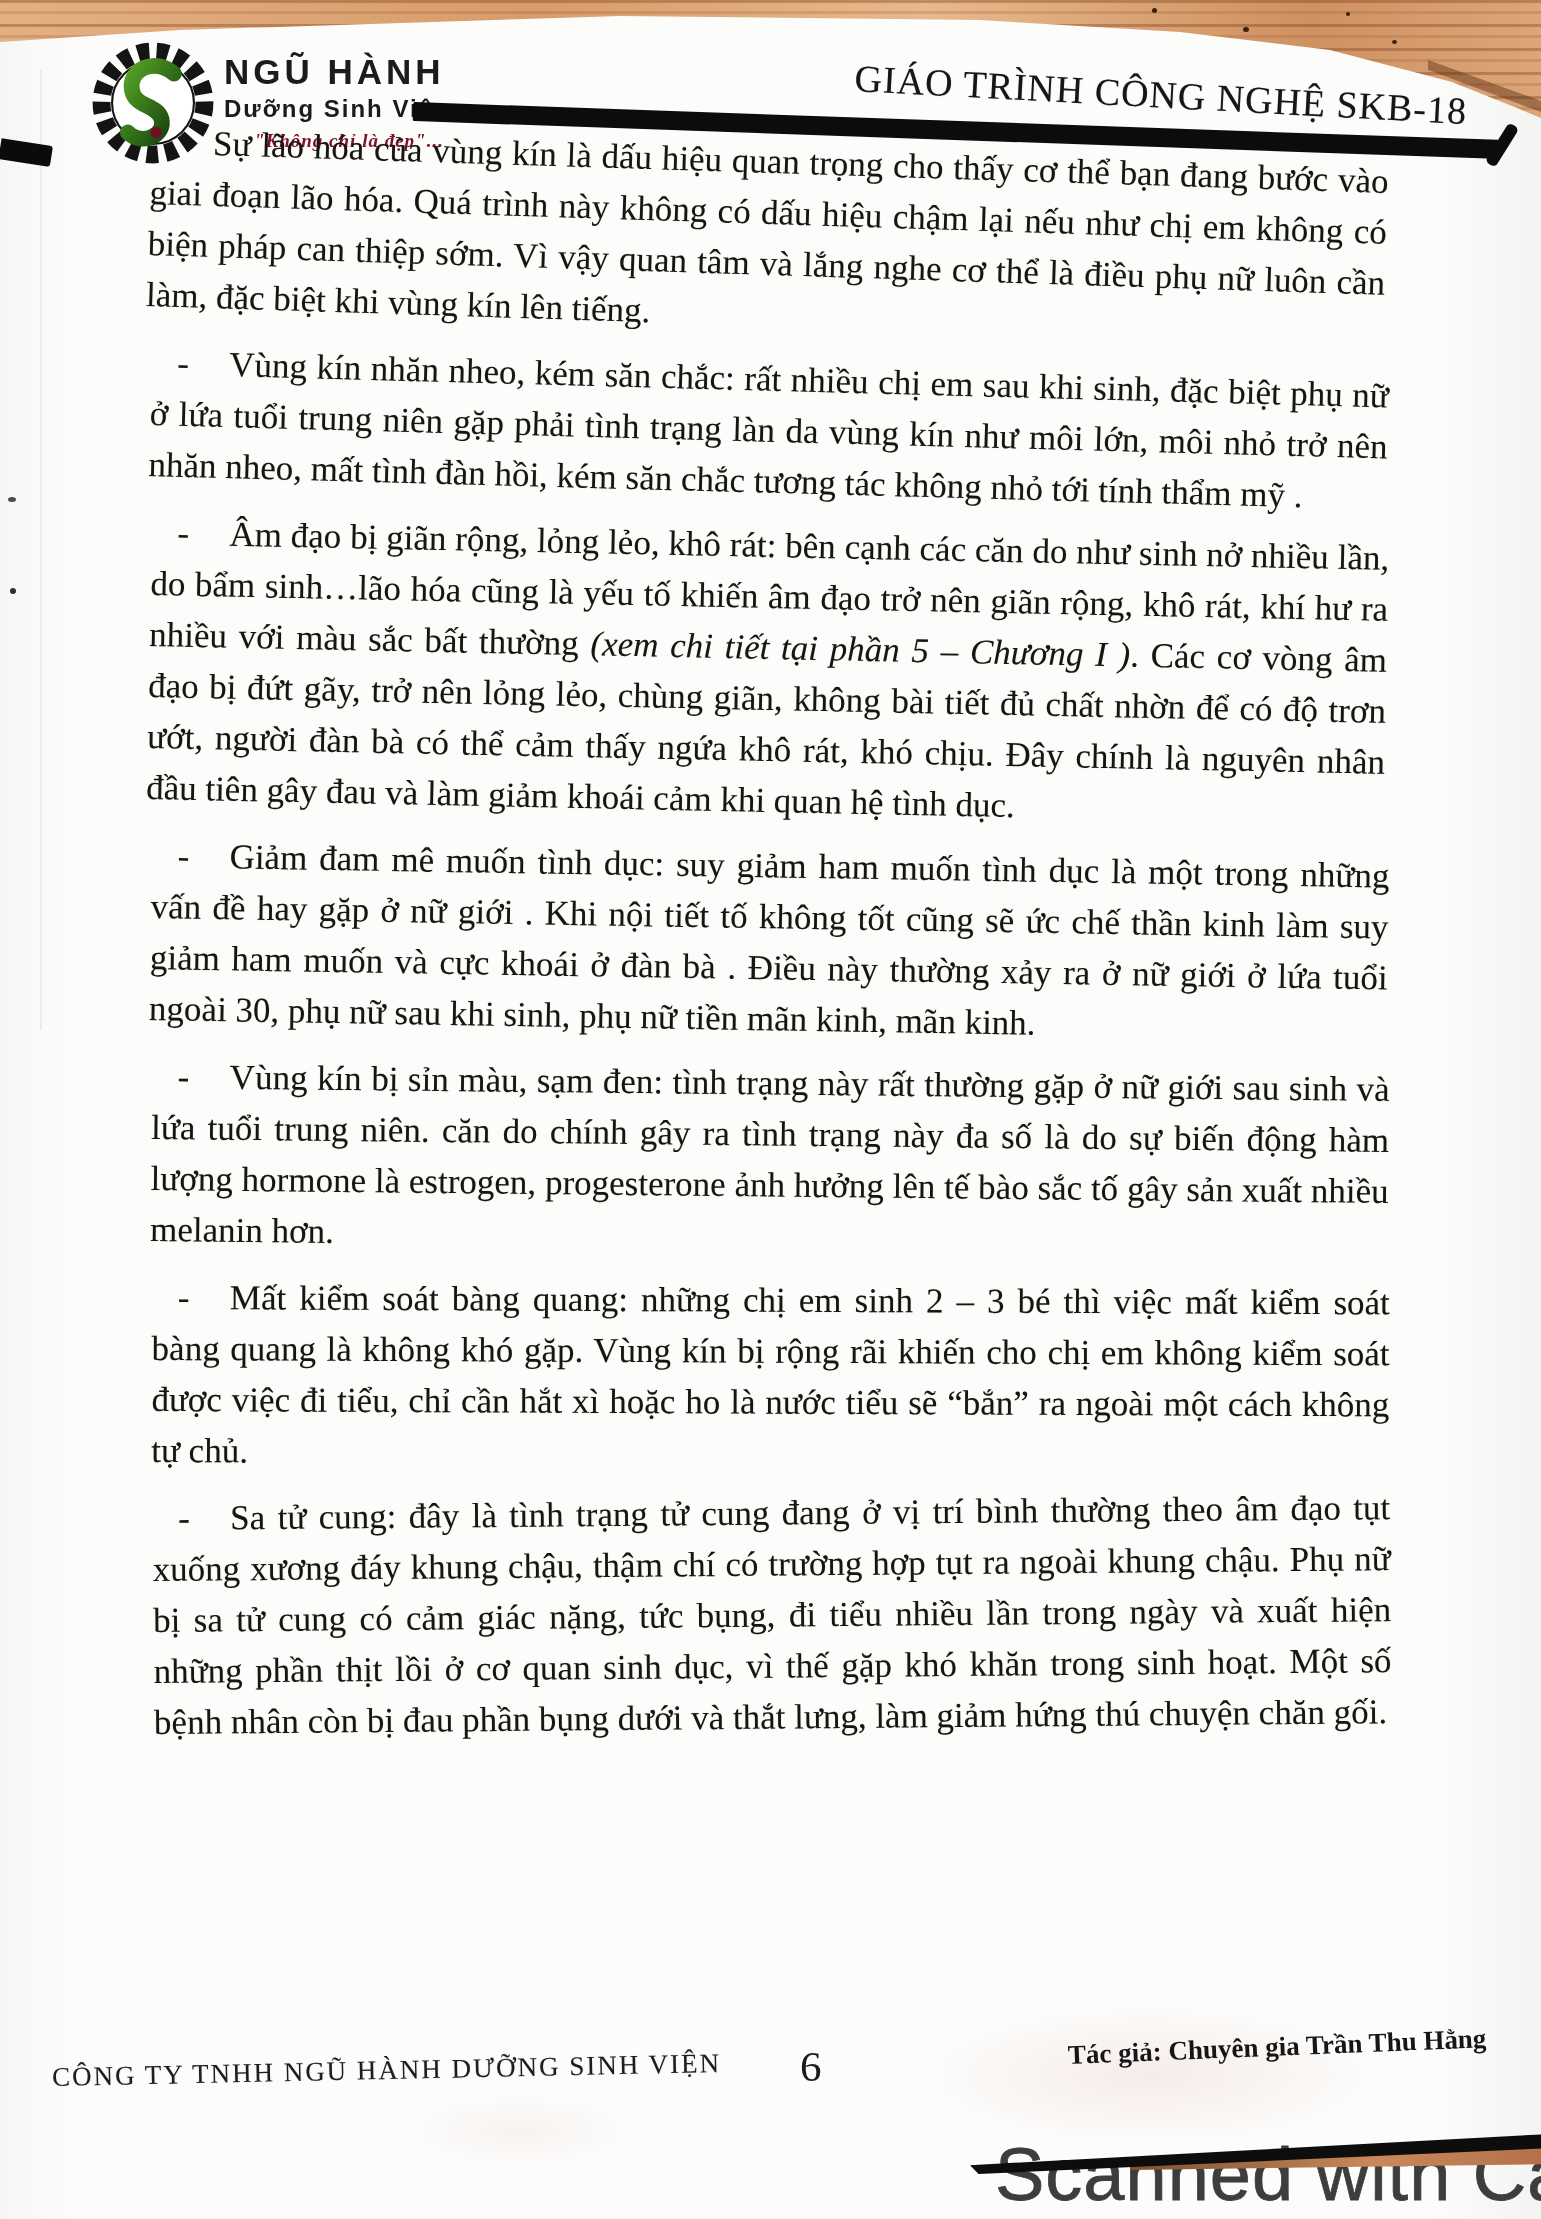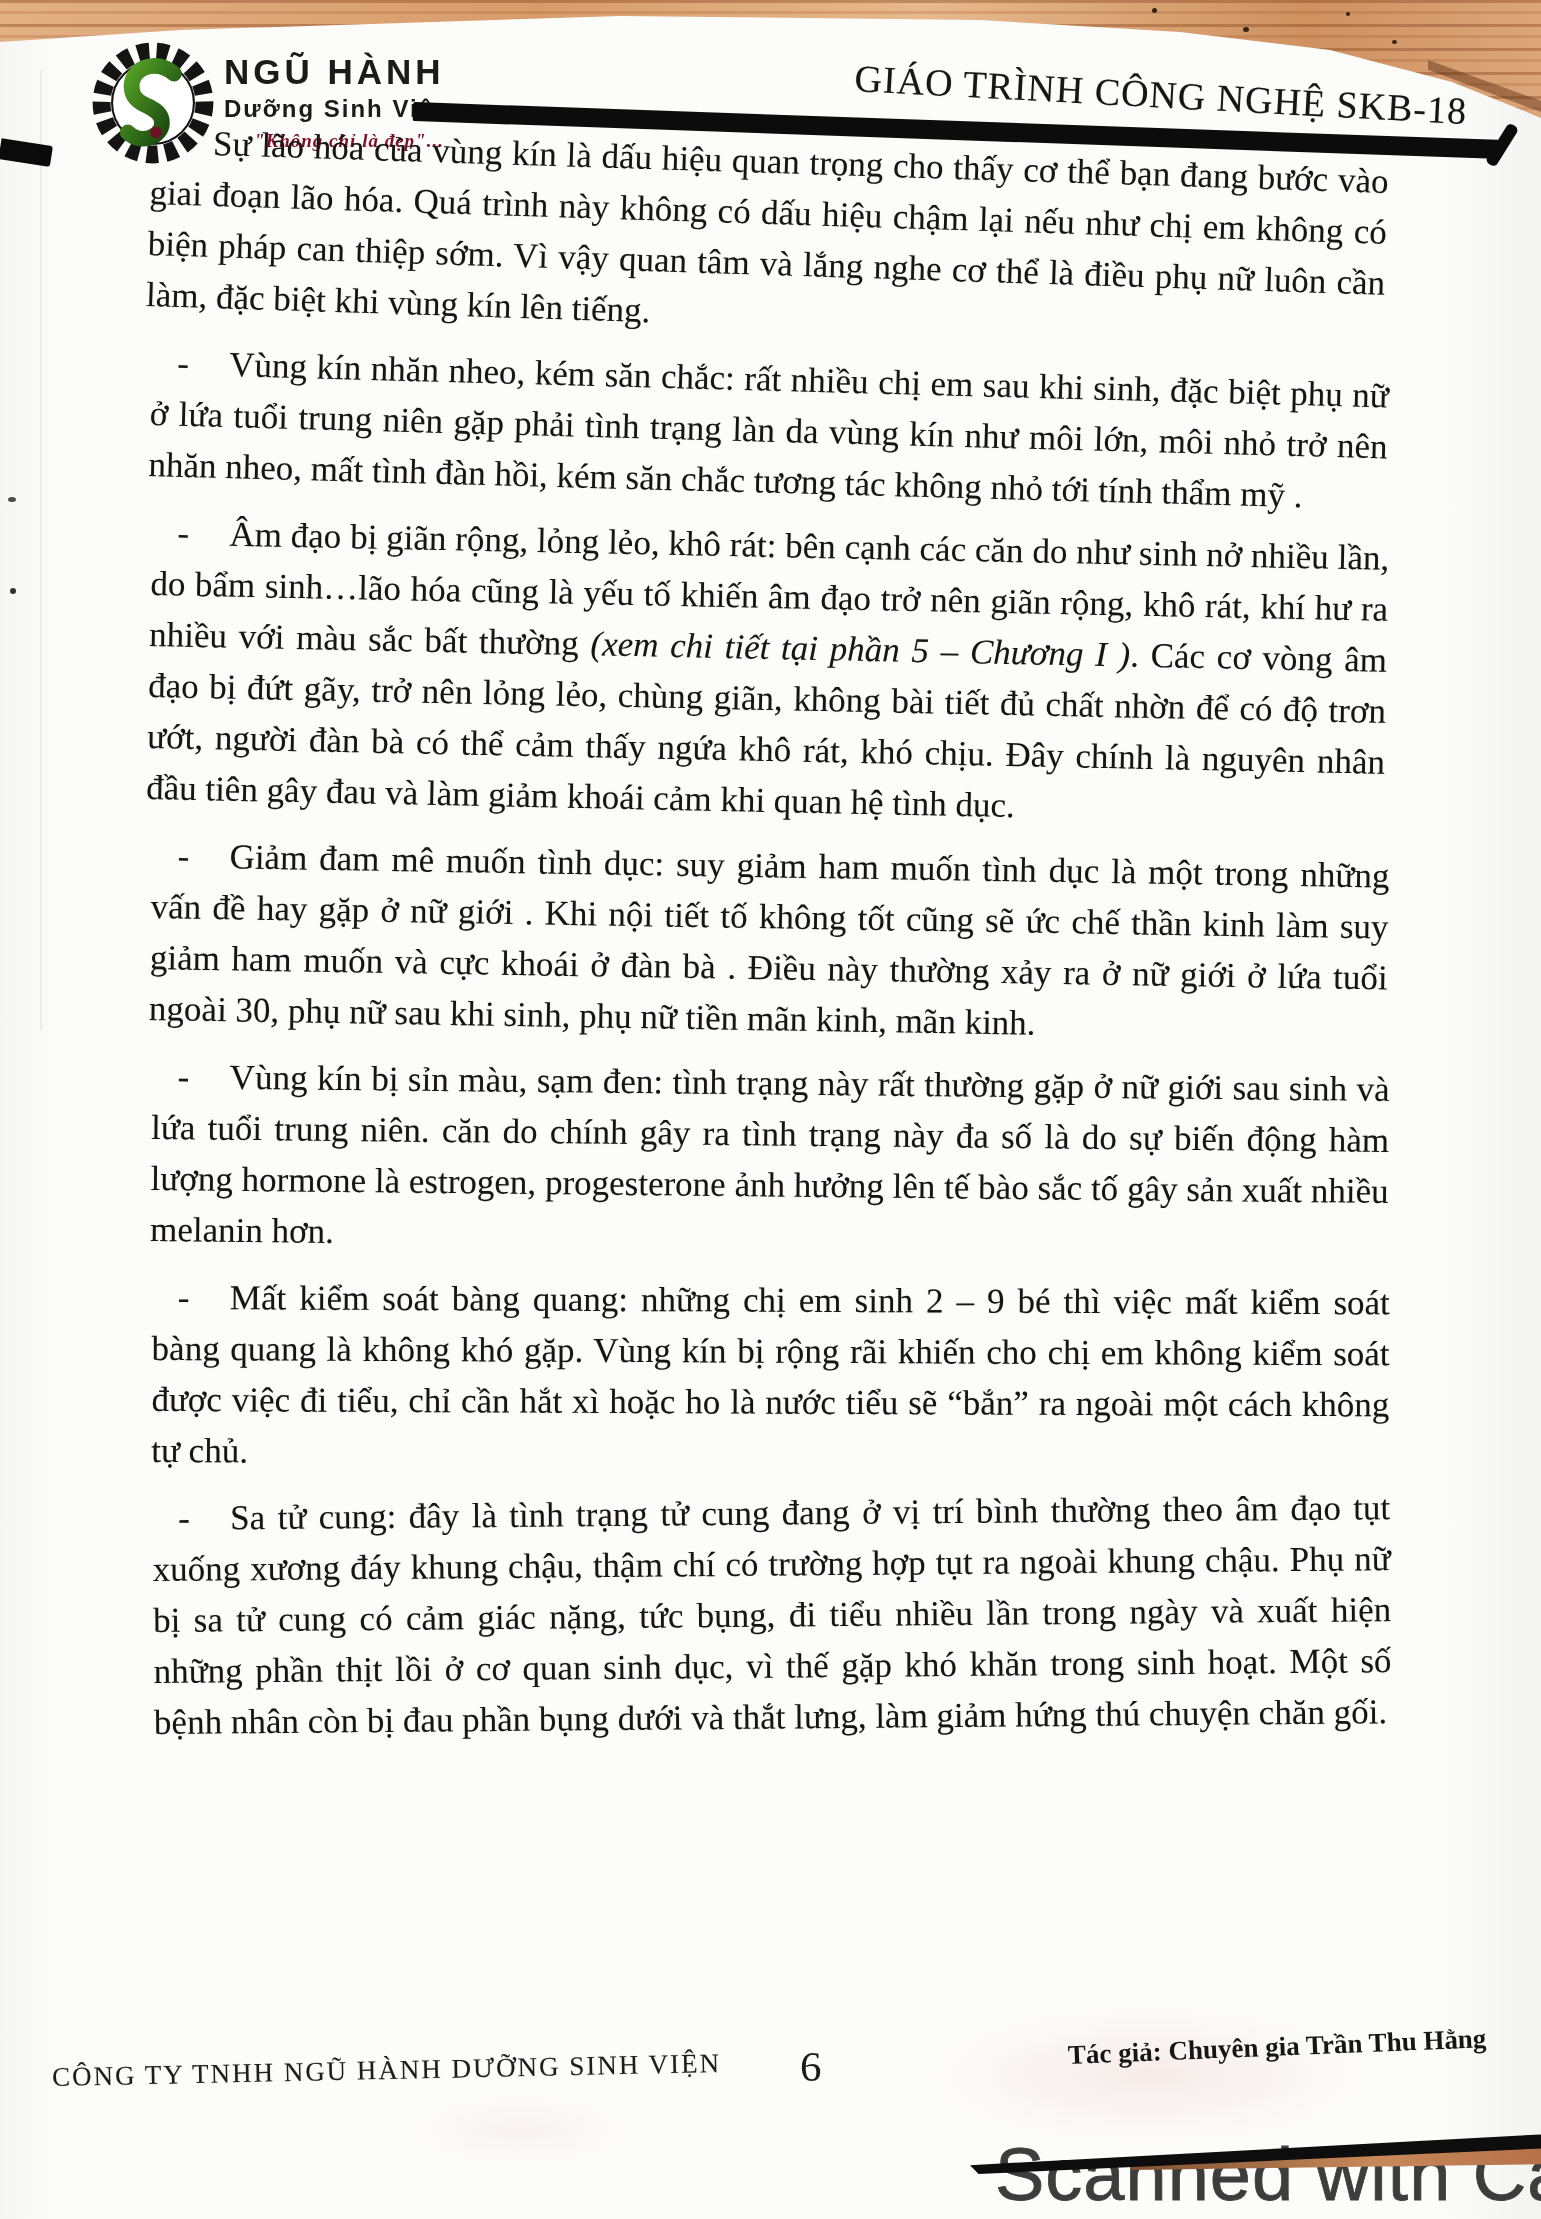--- a/index.html
+++ b/index.html
@@ -144,21 +144,21 @@
     <p class="p-intro tilt-a"><span>Sự lão hóa của vùng kín là dấu hiệu quan trọng cho thấy cơ thể bạn đang bước vào giai đoạn lão hóa. Quá trình này không có dấu hiệu chậm lại nếu như chị em không có biện pháp can thiệp sớm. Vì vậy quan tâm và lắng nghe cơ thể là điều phụ nữ luôn cần làm, đặc biệt khi vùng kín lên tiếng.</span></p>
 
     <p class="b-para tilt-b"><span class="bullet">-</span><span>Vùng kín nhăn nheo, kém săn chắc: rất nhiều chị em sau khi sinh, đặc biệt phụ nữ ở lứa tuổi trung niên gặp phải tình trạng làn da vùng kín như môi lớn, môi nhỏ trở nên nhăn nheo, mất tình đàn hồi, kém săn chắc tương tác không nhỏ tới tính thẩm mỹ .</span></p>
 
     <p class="b-para tilt-c"><span class="bullet">-</span><span>Âm đạo bị giãn rộng, lỏng lẻo, khô rát: bên cạnh các căn do như sinh nở nhiều lần, do bẩm sinh…lão hóa cũng là yếu tố khiến âm đạo trở nên giãn rộng, khô rát, khí hư ra nhiều với màu sắc bất thường </span><span class="it">(xem chi tiết tại phần 5 – Chương I )</span><span>. Các cơ vòng âm đạo bị đứt gãy, trở nên lỏng lẻo, chùng giãn, không bài tiết đủ chất nhờn để có độ trơn ướt, người đàn bà có thể cảm thấy ngứa khô rát, khó chịu. Đây chính là nguyên nhân đầu tiên gây đau và làm giảm khoái cảm khi quan hệ tình dục.</span></p>
 
     <p class="b-para tilt-d"><span class="bullet">-</span><span>Giảm đam mê muốn tình dục: suy giảm ham muốn tình dục là một trong những vấn đề hay gặp ở nữ giới . Khi nội tiết tố không tốt cũng sẽ ức chế thần kinh làm suy giảm ham muốn và cực khoái ở đàn bà . Điều này thường xảy ra ở nữ giới ở lứa tuổi ngoài 30, phụ nữ sau khi sinh, phụ nữ tiền mãn kinh, mãn kinh.</span></p>
 
     <p class="b-para tilt-e"><span class="bullet">-</span><span>Vùng kín bị sỉn màu, sạm đen: tình trạng này rất thường gặp ở nữ giới sau sinh và lứa tuổi trung niên. căn do chính gây ra tình trạng này đa số là do sự biến động hàm lượng hormone là estrogen, progesterone ảnh hưởng lên tế bào sắc tố gây sản xuất nhiều melanin hơn.</span></p>
 
-    <p class="b-para tilt-f"><span class="bullet">-</span><span>Mất kiểm soát bàng quang: những chị em sinh 2 – 9 bé thì việc mất kiểm soát bàng quang là không khó gặp. Vùng kín bị rộng rãi khiến cho chị em không kiểm soát được việc đi tiểu, chỉ cần hắt xì hoặc ho là nước tiểu sẽ “bắn” ra ngoài một cách không tự chủ.</span></p>
+    <p class="b-para tilt-f"><span class="bullet">-</span><span>Mất kiểm soát bàng quang: những chị em sinh 2 – 3 bé thì việc mất kiểm soát bàng quang là không khó gặp. Vùng kín bị rộng rãi khiến cho chị em không kiểm soát được việc đi tiểu, chỉ cần hắt xì hoặc ho là nước tiểu sẽ “bắn” ra ngoài một cách không tự chủ.</span></p>
 
     <p class="b-para tilt-g"><span class="bullet">-</span><span>Sa tử cung: đây là tình trạng tử cung đang ở vị trí bình thường theo âm đạo tụt xuống xương đáy khung chậu, thậm chí có trường hợp tụt ra ngoài khung chậu. Phụ nữ bị sa tử cung có cảm giác nặng, tức bụng, đi tiểu nhiều lần trong ngày và xuất hiện những phần thịt lồi ở cơ quan sinh dục, vì thế gặp khó khăn trong sinh hoạt. Một số bệnh nhân còn bị đau phần bụng dưới và thắt lưng, làm giảm hứng thú chuyện chăn gối.</span></p>
   </div>
 
   <div class="footer-company">CÔNG TY TNHH NGŨ HÀNH DƯỠNG SINH VIỆN</div>
   <div class="footer-page">6</div>
   <div class="footer-author">Tác giả: Chuyên gia Trần Thu Hằng</div>
 
   <div class="watermark">Scanned with Cam</div>
   <div class="edge-wood"></div>

